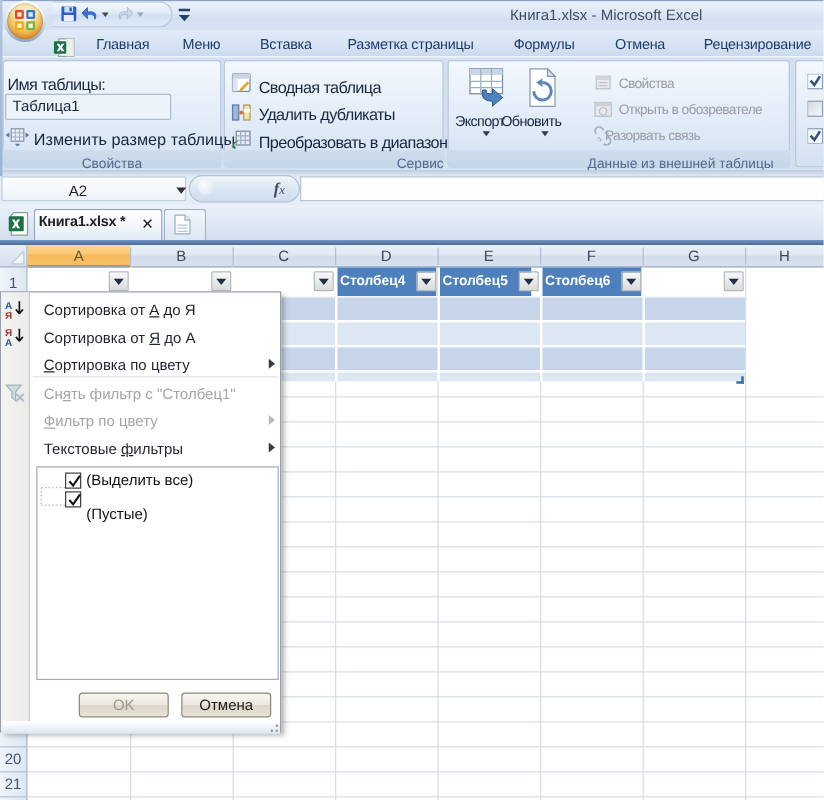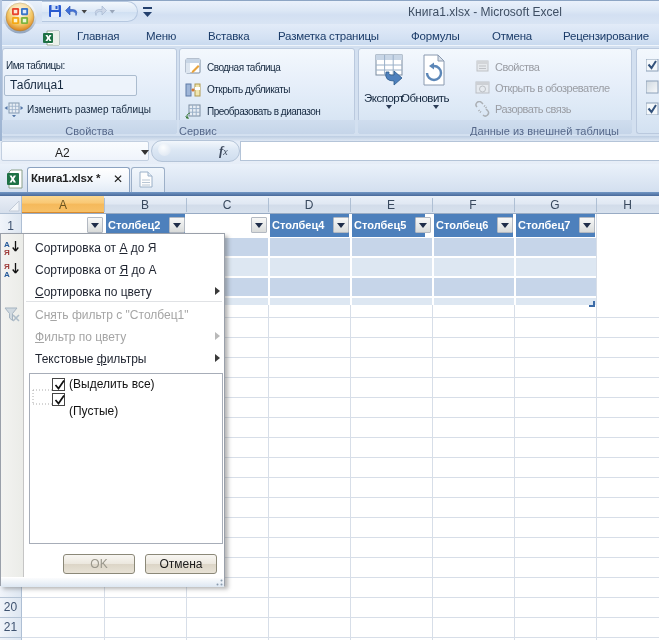--- a/index.html
+++ b/index.html
@@ -7,21 +7,21 @@
 .abs{position:absolute}
 
 #titlebar{left:0;top:0;width:659px;height:24px;background:linear-gradient(#eaf1fb 0%,#dde8f6 40%,#d3e0f2 60%,#d8e4f4 100%);border-top:1px solid #8da5c4}
 #title{left:360px;top:5px;width:250px;text-align:center;font-size:12px;color:#3e4e63}
 #qat{left:42px;top:1px;width:96px;height:21px;background:linear-gradient(#f3f8fd,#dce8f6 50%,#cfdff2 51%,#e0ebf8);border:1px solid #b6c8e0;border-left:none;border-radius:0 11px 11px 0}
 #tabrow{left:0;top:24px;width:659px;height:22px;background:linear-gradient(#e2ebf8,#d3e1f3 70%,#c9daef);border-bottom:1px solid #eef4fb}
 .tab{position:absolute;top:30px;font-size:11.5px;color:#1b3c69;white-space:nowrap;letter-spacing:-.2px}
 
 #ribbon{left:0;top:46px;width:659px;height:90px;background:#d3e0f0}
 .group{position:absolute;top:48px;height:86px;background:linear-gradient(#f3f8fd 0%,#e7effa 40%,#dde9f6 70%,#d3e1f1 100%);border:1px solid #bac9de;border-radius:3px}
-.rtext{position:absolute;font-size:10px;color:#15283f;white-space:nowrap;letter-spacing:-.5px}
+.rtext{position:absolute;font-size:13px;color:#15283f;white-space:nowrap;letter-spacing:-.5px}
 .rgray{position:absolute;font-size:11px;color:#9a9da4;white-space:nowrap;letter-spacing:-.5px}
 
 #fbar{left:0;top:136px;width:659px;height:28px;background:linear-gradient(#bccde2,#e3ebf6 20%,#e9eff8 60%,#e6edf7)}
 #namebox{left:1px;top:141px;width:148px;height:20px;background:linear-gradient(#fafcfe,#eff4fb);border:1px solid #c2cfe0;border-radius:2px}
 #fxpill{left:151px;top:140px;width:89px;height:22px;background:linear-gradient(#f2f7fc,#dce7f4 45%,#cfddee);border:1px solid #b4c4d8;border-radius:11px}
 #ffield{left:240px;top:141px;width:419px;height:20px;background:#fff;border:1px solid #b4c4d8;border-right:none}
 
 #tabbar{left:0;top:164px;width:659px;height:28px;background:linear-gradient(#eaf1fa,#d3dfef)}
 #tabline{left:0;top:192px;width:659px;height:4px;background:linear-gradient(#7297c5,#49699a)}
 #doctab{left:27px;top:167px;width:103px;height:25px;background:linear-gradient(#ffffff,#f0f5fb 60%,#e2ebf6);border:1px solid #8ba2c0;border-bottom:none;border-radius:3px 3px 0 0}
@@ -126,21 +126,21 @@
 
 <div class="abs" id="ribbon"></div>
 <div class="group" style="left:2px;width:175px"></div>
 <div class="group" style="left:179px;width:176px"></div>
 <div class="group" style="left:358px;width:274px"></div>
 <div class="group" style="left:636px;width:23px;border-radius:3px 0 0 3px;border-right:none"></div>
 <div class="abs" style="left:2px;top:120px;width:175px;height:14px;background:linear-gradient(#cfddee,#c5d5e9);border-radius:0 0 3px 3px"></div>
 <div class="abs" style="left:179px;top:120px;width:176px;height:14px;background:linear-gradient(#cfddee,#c5d5e9);border-radius:0 0 3px 3px"></div>
 <div class="abs" style="left:358px;top:120px;width:274px;height:14px;background:linear-gradient(#cfddee,#c5d5e9);border-radius:0 0 3px 3px"></div>
 <div class="abs" style="left:2px;top:125px;width:175px;text-align:center;font-size:11px;color:#56688a">Свойства</div>
-<div class="abs" style="left:179px;top:125px;width:176px;text-align:left;font-size:11px;color:#56688a">Сервис</div>
+<div class="abs" style="left:179px;top:125px;width:176px;text-align:right;font-size:11px;color:#56688a">Сервис</div>
 <div class="abs" style="left:349px;top:125px;width:270px;text-align:right;font-size:11px;color:#56688a">Данные из внешней таблицы</div>
 
 <div class="rtext" style="left:6px;top:60px">Имя таблицы:</div>
 <div class="abs" style="left:4px;top:75px;width:133px;height:21px;background:#edf3fb;border:1px solid #abbccf;border-radius:2px;font-size:12px;color:#15283f;line-height:19px;padding-left:5px">Таблица1</div>
 <svg class="abs" style="left:4px;top:102px" width="19" height="15" viewBox="0 0 19 15">
     <rect x="5" y="1" width="10" height="10" fill="#e8eef5" stroke="#8499b0"></rect>
     <path d="M5 4.3 l10 0 M5 7.6 l10 0 M8.3 1 l0 10 M11.6 1 l0 10" stroke="#9ab0c8" stroke-width=".8"></path>
     <path d="M3.5 4 l-3 2 3 2 z" fill="#5577a8"></path>
     <path d="M16.5 4 l3 2 -3 2 z" fill="#5577a8"></path>
     <path d="M8 13 l4 0 -2 2.5 z" fill="#5577a8"></path>
@@ -153,21 +153,21 @@
     <rect x="1" y="5" width="4" height="10" fill="#dde6f0"></rect>
     <path d="M7 13 l6 -6 1.5 1.5 -6 6 -2 .5 z" fill="#e8a33c"></path>
   </svg>
 <div class="rtext" style="left:207px;top:62px">Сводная таблица</div>
 <svg class="abs" style="left:185px;top:82px" width="17" height="17" viewBox="0 0 17 17">
     <rect x="1" y="2" width="5" height="12" fill="#9fb6d8" stroke="#5f7ba6"></rect>
     <rect x="10" y="2" width="5" height="12" fill="#f0e6b0" stroke="#b09a50"></rect>
     <rect x="10" y="5" width="5" height="3" fill="#fff"></rect>
     <path d="M6.5 8 l3 0 M8 6.5 l0 3" stroke="#d06f28" stroke-width="1.6"></path>
   </svg>
-<div class="rtext" style="left:207px;top:84px">Открыть дубликаты</div>
+<div class="rtext" style="left:207px;top:84px">Удалить дубликаты</div>
 <svg class="abs" style="left:185px;top:103px" width="17" height="17" viewBox="0 0 17 17">
     <rect x="4" y="2" width="11" height="11" fill="#e8eef5" stroke="#7a8ba0"></rect>
     <path d="M4 5.6 l11 0 M4 9.2 l11 0 M7.6 2 l0 11 M11.2 2 l0 11" stroke="#9ab0c8" stroke-width="1"></path>
     <path d="M5 10 q-4 1 -3 5 l-1.5 -1.5 M2 15 l1.8 .3" stroke="#3a7a3a" fill="none"></path>
     <path d="M1 15.5 l2.5 -.4 -1.3 -2.2 z" fill="#3a7a3a"></path>
   </svg>
 <div class="rtext" style="left:207px;top:106px">Преобразовать в диапазон</div>
 
 <svg class="abs" style="left:372px;top:54px" width="34" height="32" viewBox="0 0 34 32">
     <rect x="4" y="1" width="26" height="20" fill="#fff" stroke="#7a8ba0"></rect>
@@ -195,21 +195,21 @@
 <svg class="abs" style="left:475px;top:80px" width="16" height="16" viewBox="0 0 16 16" opacity=".55">
     <rect x="1" y="2" width="13" height="11" fill="#e8e8e8" stroke="#9a9a9a"></rect>
     <rect x="1" y="2" width="13" height="3" fill="#b8b8b8"></rect>
     <circle cx="7.5" cy="9" r="3" fill="none" stroke="#9a9a9a"></circle>
   </svg>
 <div class="rgray" style="left:495px;top:82px">Открыть в обозревателе</div>
 <svg class="abs" style="left:475px;top:101px" width="16" height="16" viewBox="0 0 16 16" opacity=".6">
     <path d="M2 6 a3.2 3.2 0 0 1 0 -4.5 a3.2 3.2 0 0 1 4.5 0 l1.5 1.5 M8 14 a3.2 3.2 0 0 0 4.5 0 a3.2 3.2 0 0 0 0 -4.5 l-1.5 -1.5" fill="none" stroke="#8a8a8a" stroke-width="1.5"></path>
     <path d="M5 9 l-2 1 M6 10 l-1 2 M10 7 l2 -1 M9 6 l1 -2" stroke="#8a8a8a"></path>
   </svg>
-<div class="rgray" style="left:495px;top:103px">Разорвать связь</div>
+<div class="rgray" style="left:484px;top:103px">Разорвать связь</div>
 
 <svg class="abs" style="left:646px;top:59px" width="13" height="56" viewBox="0 0 13 56">
  <rect x="0" y="0" width="12" height="12" fill="#f4f8fb" stroke="#8ca0b8"></rect>
     <path d="M2.5 5.5 l3 3.5 4.5 -7" fill="none" stroke="#33527c" stroke-width="2"></path>
  <rect x="0" y="22" width="12" height="12" fill="url(#cbg)" stroke="#8ca0b8"></rect>
  <linearGradient id="cbg" x1="0" y1="0" x2="1" y2="1">
       <stop offset="0" stop-color="#cfd8e0"></stop>
       <stop offset="1" stop-color="#f8fafc"></stop>
     </linearGradient>
  <rect x="0" y="44" width="12" height="12" fill="#f4f8fb" stroke="#8ca0b8"></rect>
@@ -293,30 +293,28 @@
 <div class="abs" style="left:0;top:441px;width:22px;height:1px;background:#b5c4d6"></div>
 <div class="gvl" style="left:104px;top:109px;height:335px"></div>
 <div class="gvl" style="left:186px;top:109px;height:335px"></div>
 <div class="gvl" style="left:268px;top:109px;height:335px"></div>
 <div class="gvl" style="left:350px;top:109px;height:335px"></div>
 <div class="gvl" style="left:432px;top:109px;height:335px"></div>
 <div class="gvl" style="left:514px;top:109px;height:335px"></div>
 <div class="gvl" style="left:596px;top:109px;height:335px"></div>
 <div class="gvl" style="left:596px;top:18px;height:91px"></div>
 <div class="fbtn" style="left:87px"></div>
-<div class="thcell" style="left:104px;width:81px">Столбец2</div>
 <div class="fbtn" style="left:169px"></div>
 <div class="fbtn" style="left:251px"></div>
 <div class="thcell" style="left:268px;width:81px">Столбец4</div>
 <div class="fbtn" style="left:333px"></div>
 <div class="thcell" style="left:350px;width:75px">Столбец5</div>
 <div class="fbtn" style="left:415px"></div>
 <div class="thcell" style="left:432px;width:81px">Столбец6</div>
 <div class="fbtn" style="left:497px"></div>
-<div class="thcell" style="left:514px;width:81px">Столбец7</div>
 <div class="fbtn" style="left:579px"></div>
 <div class="band bd" style="top:41px"></div>
 <div class="band bl" style="top:61px"></div>
 <div class="band bd" style="top:81px"></div>
 <div class="band bl" style="top:101px;height:8px"></div>
 <div class="wv" style="left:104px;top:18px;height:91px"></div>
 <div class="wv" style="left:186px;top:18px;height:91px"></div>
 <div class="wv" style="left:268px;top:18px;height:91px"></div>
 <div class="wv" style="left:350px;top:18px;height:91px"></div>
 <div class="wv" style="left:432px;top:18px;height:91px"></div>

